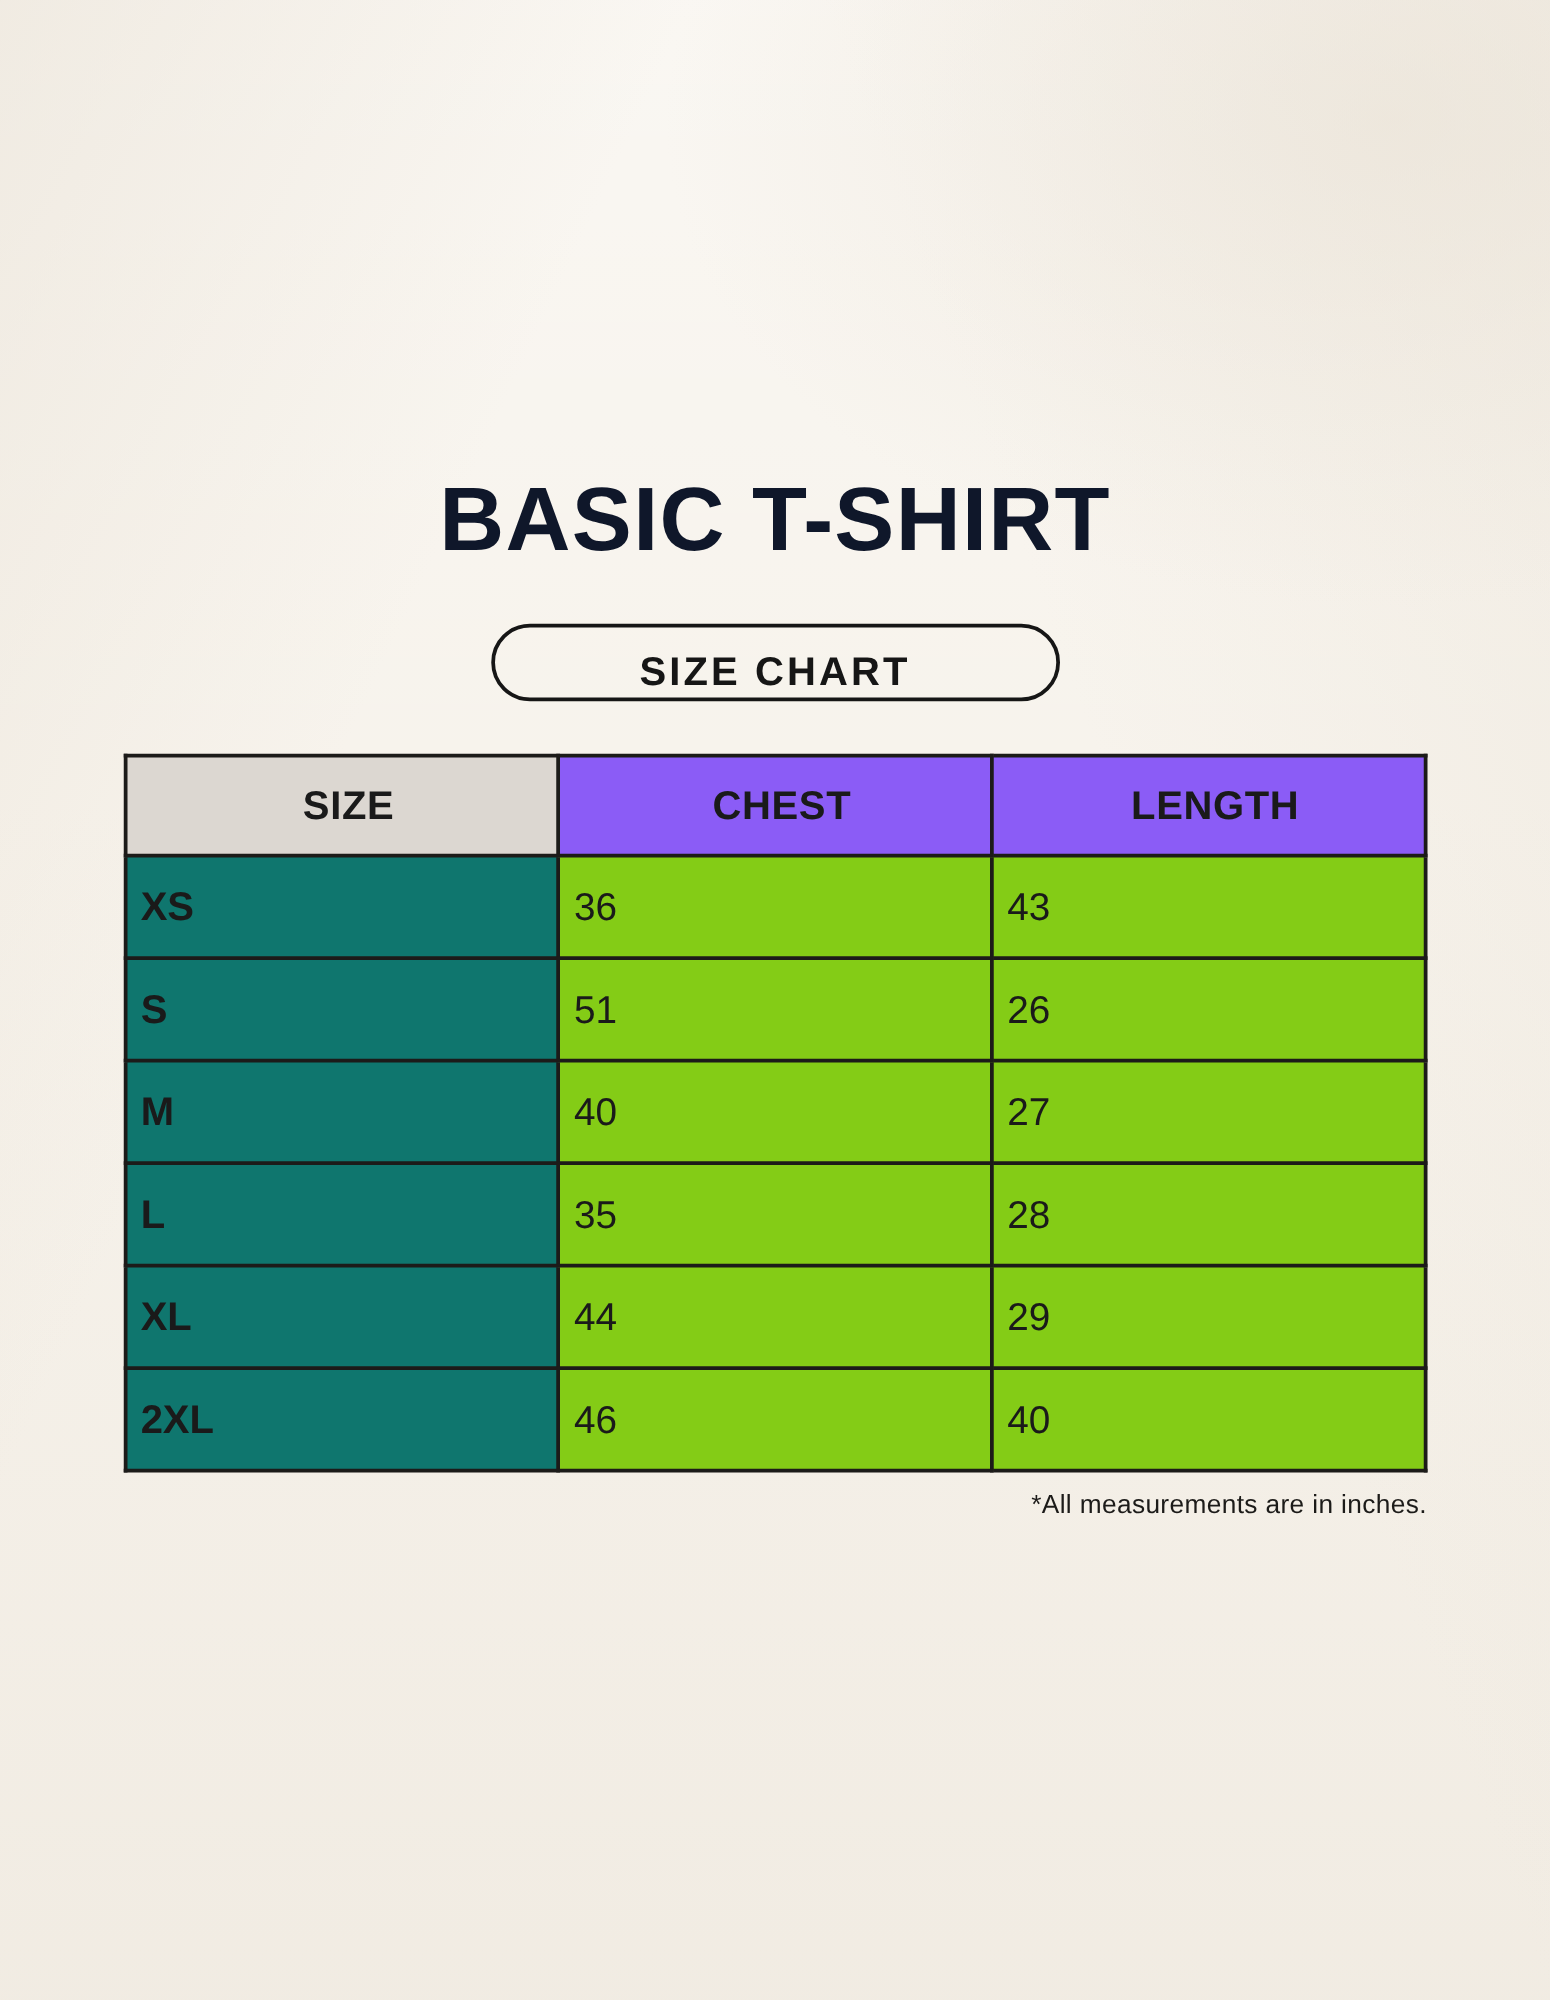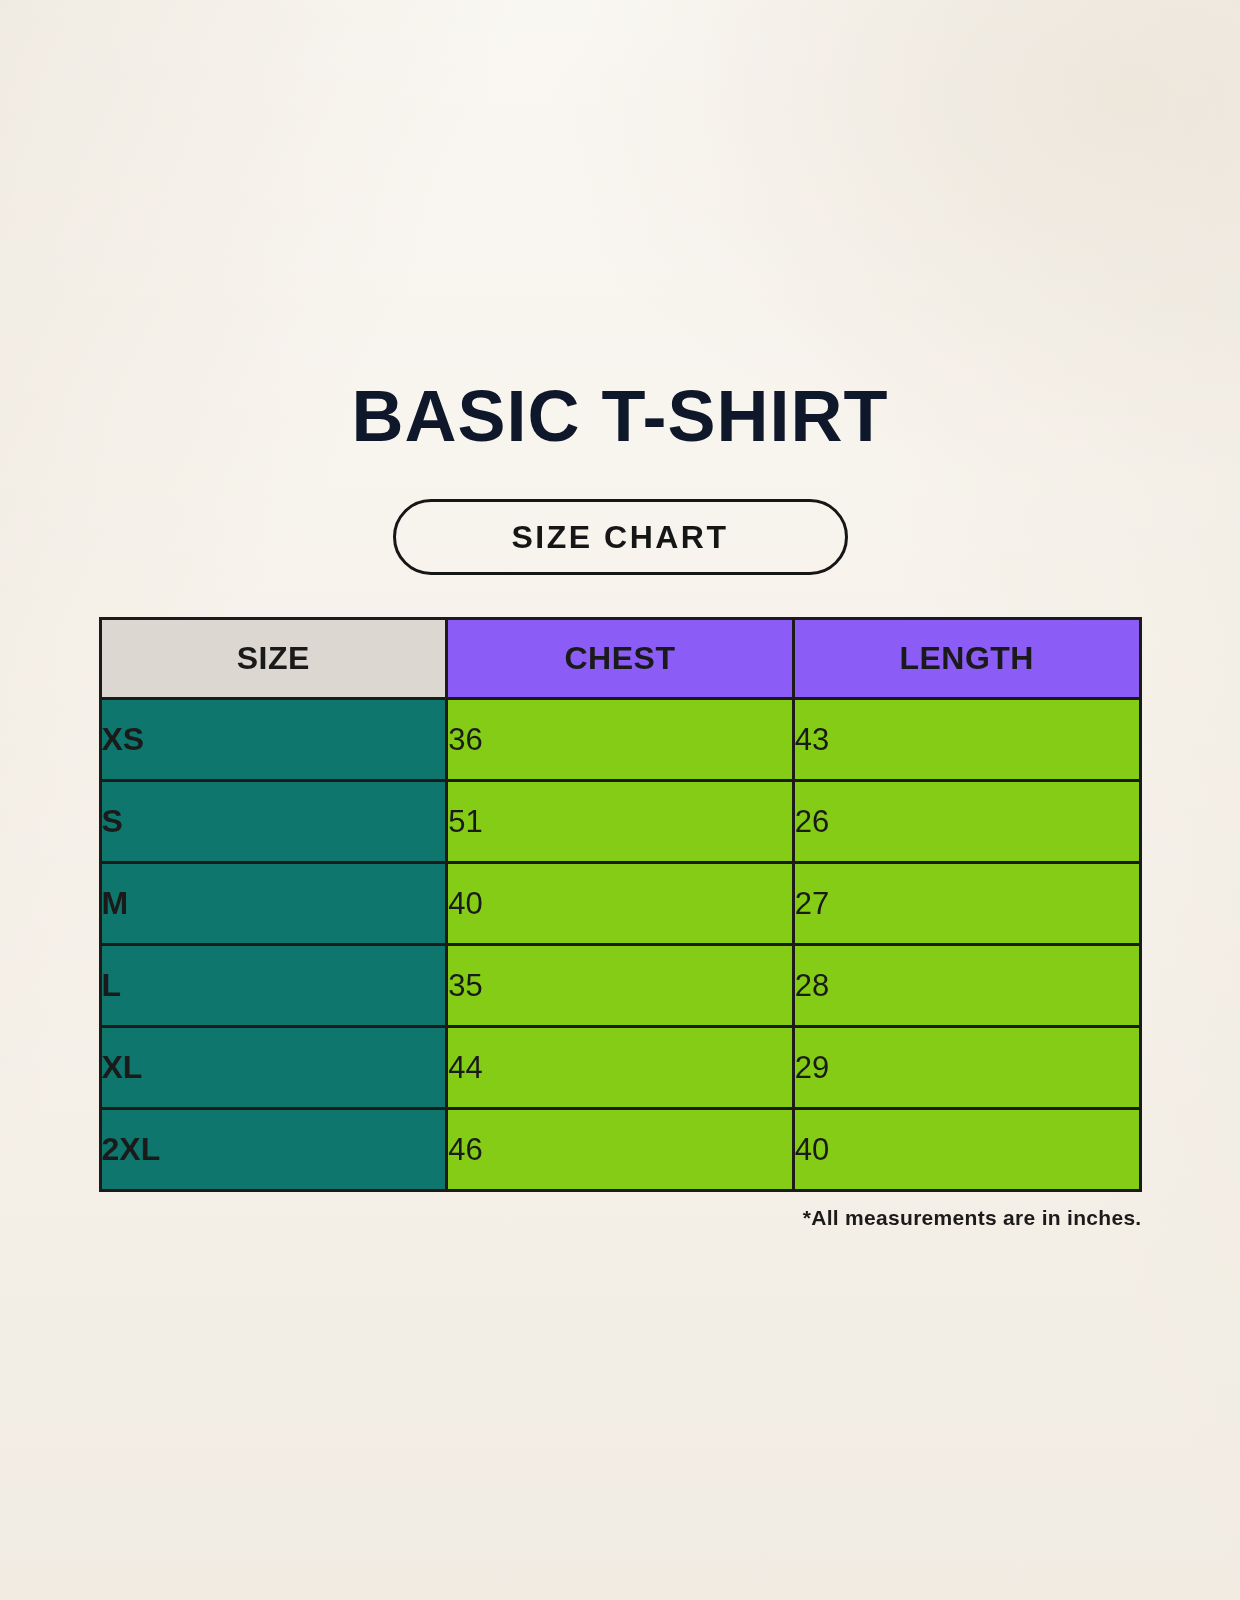--- a/index.html
+++ b/index.html
@@ -39,21 +39,21 @@
   }
 
   .badge-wrap {
     text-align: center;
     margin-top: 47px;
   }
 
   .badge {
     display: inline-block;
     width: 455px;
-    height: 76px;
+    height: 62px;
     line-height: 71px;
     border: 3px solid #161616;
     border-radius: 40px;
     font-size: 32px;
     font-weight: 700;
     letter-spacing: 2.5px;
     text-align: center;
     background: transparent;
     color: #161616;
   }
@@ -63,20 +63,21 @@
     margin: 42px auto 0 auto;
     border-collapse: collapse;
     table-layout: fixed;
   }
 
   .size-table th,
   .size-table td {
     border: 3px solid #1c1b19;
     vertical-align: middle;
     width: 33.333%;
+    padding-left: 11px;
   }
 
   .size-table thead th {
     height: 80px;
     font-size: 32px;
     font-weight: 700;
     letter-spacing: 0.5px;
   }
 
   .size-table thead th.col-size  { background: #dcd7d1; }
@@ -96,21 +97,21 @@
   }
 
   .footnote-wrap {
     width: 1043px;
     margin: 14px auto 0 auto;
     text-align: right;
   }
 
   .footnote {
     font-size: 21px;
-    font-weight: 700;
+    font-weight: 400;
     letter-spacing: 0.3px;
     color: #1c1b19;
   }
 </style>
 </head>
 <body>
 
 <div class="canvas">
 
   <h1 class="page-title">BASIC T-SHIRT</h1>

